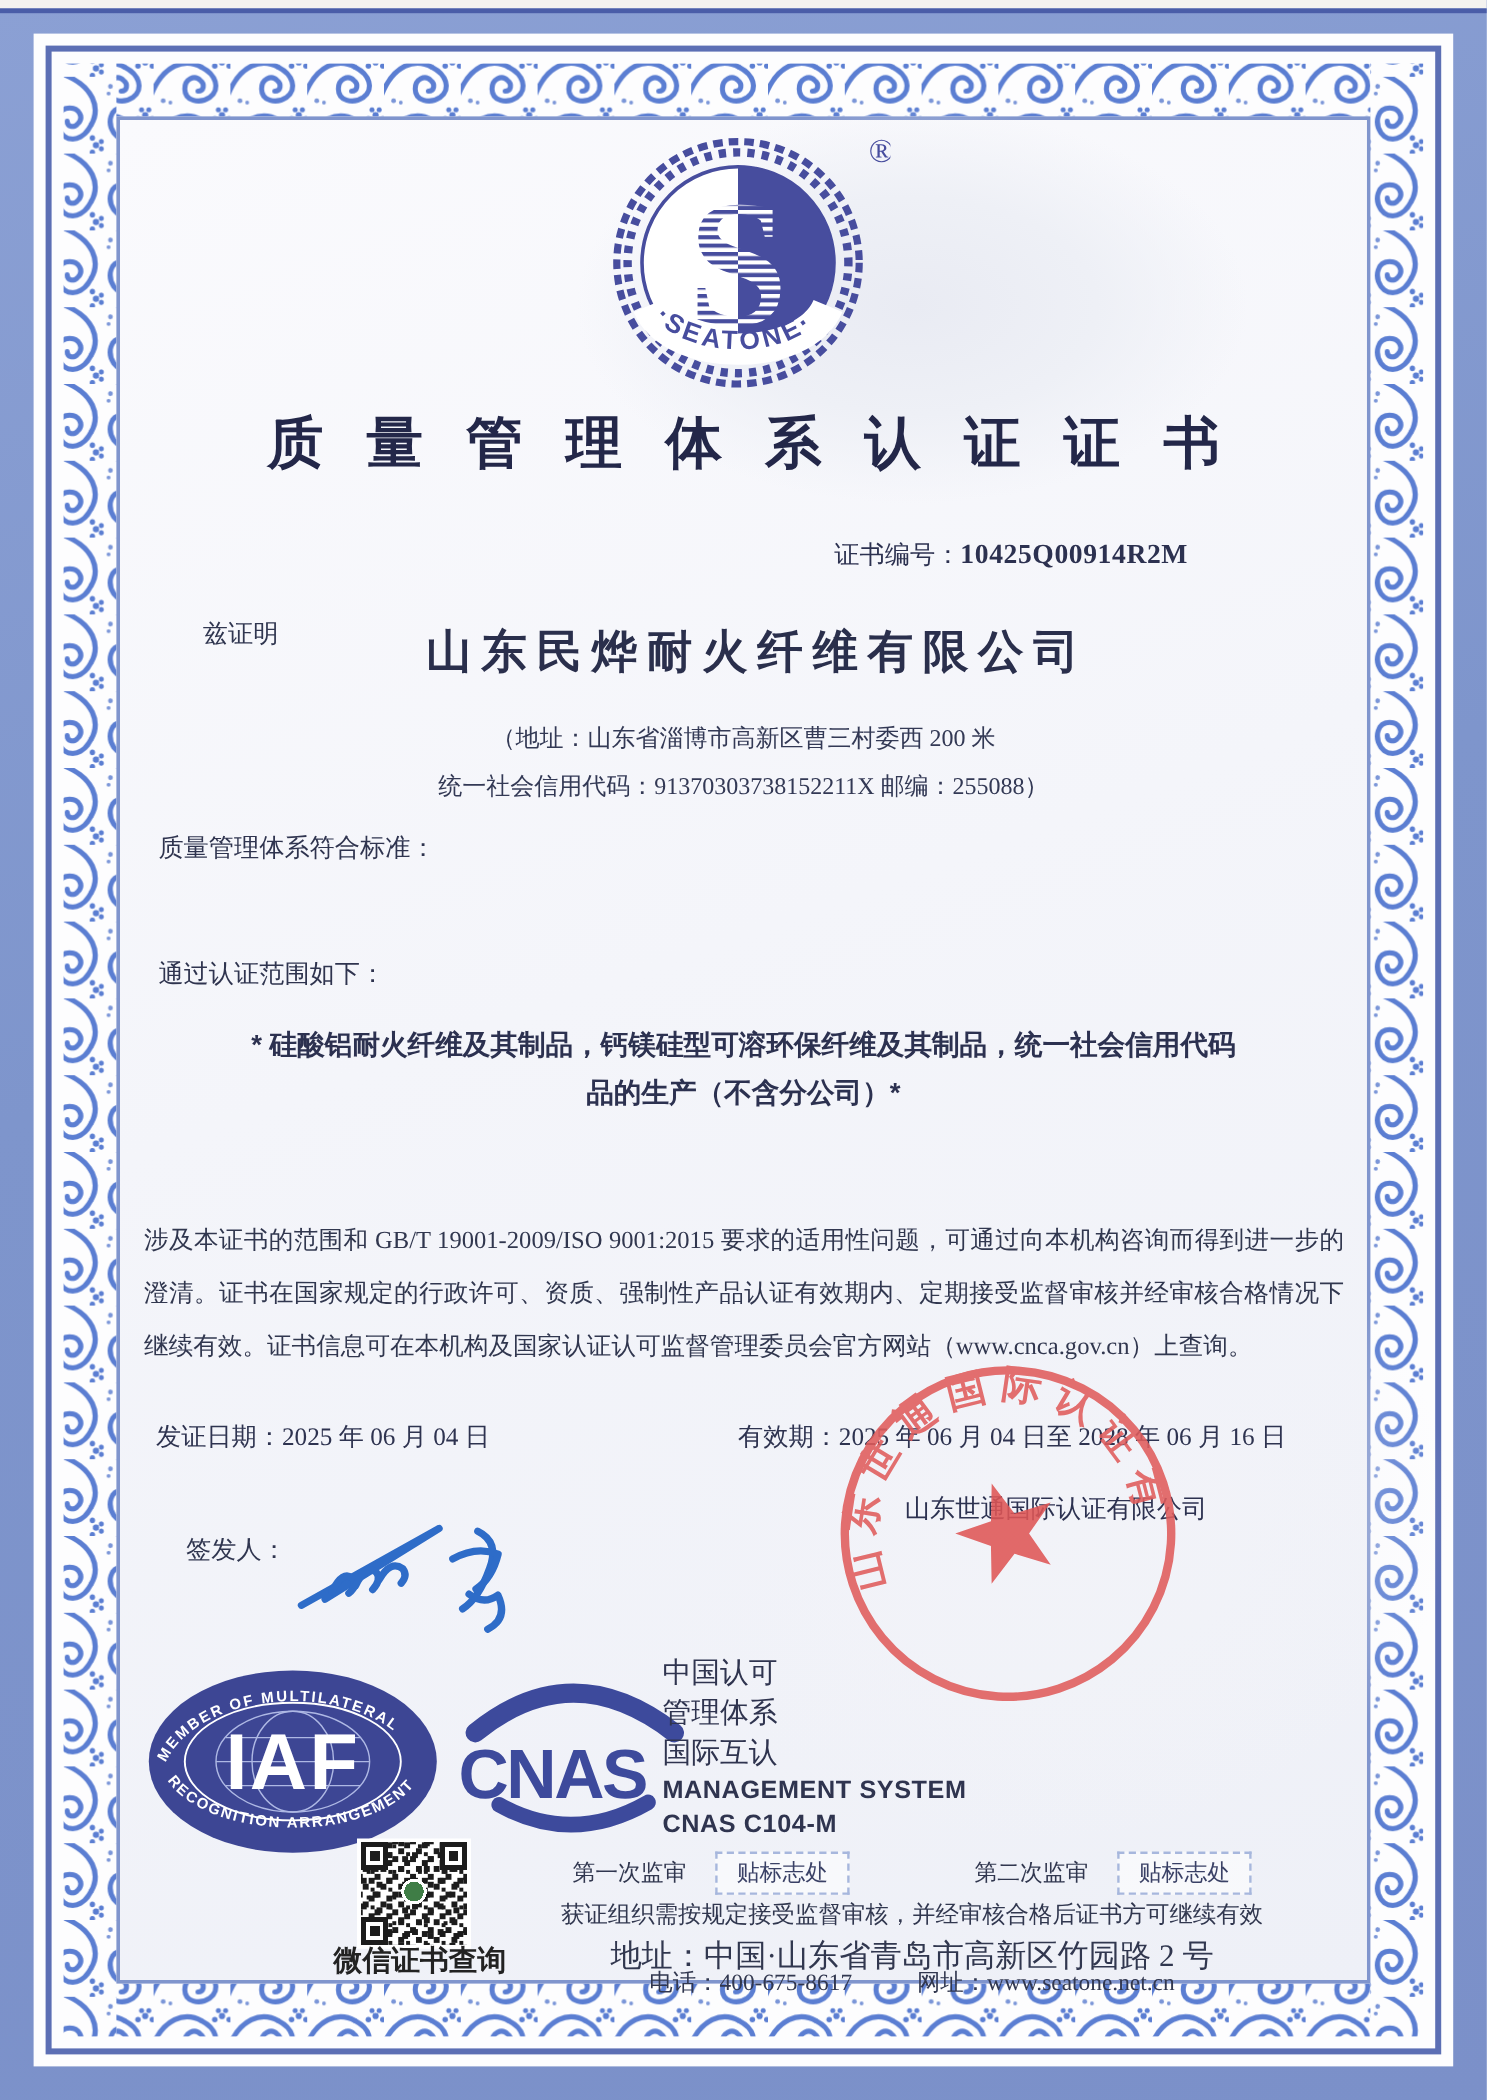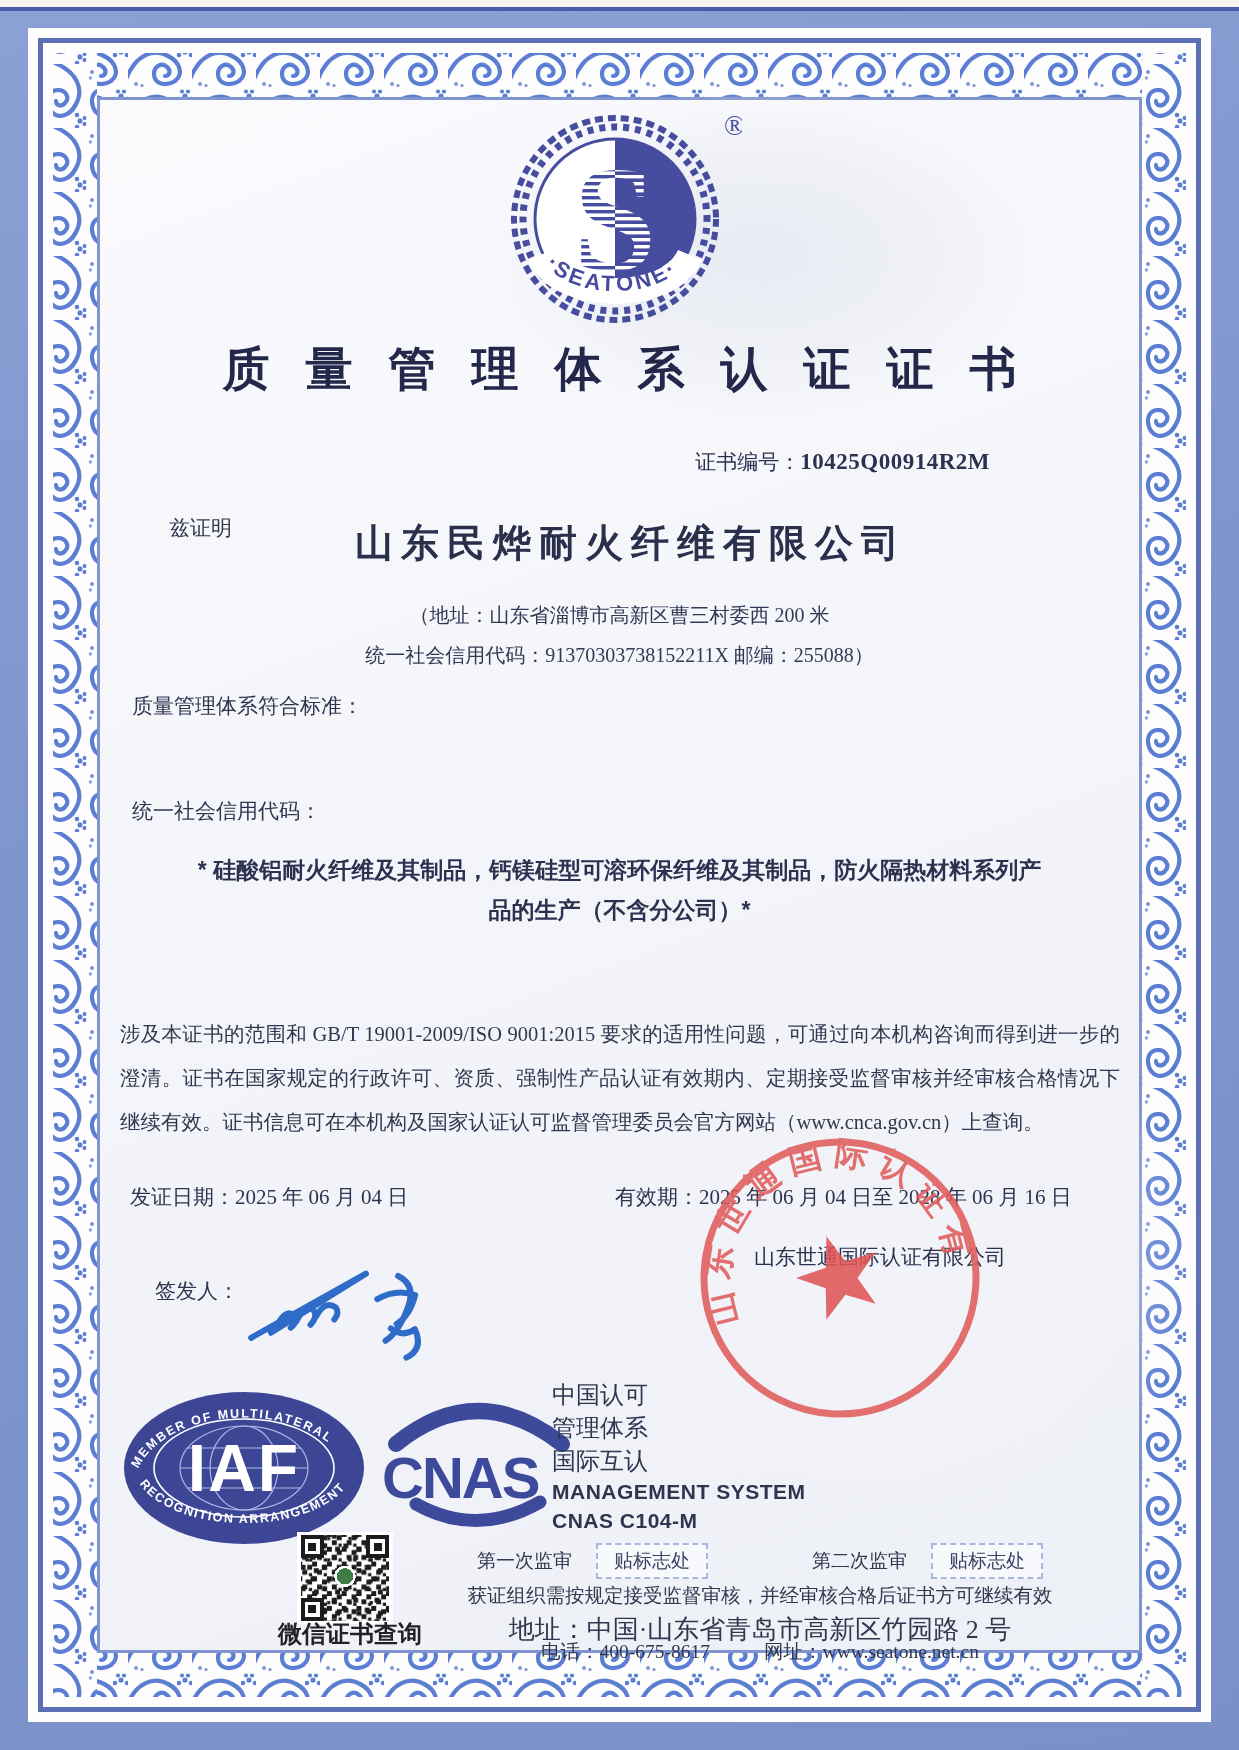--- a/index.html
+++ b/index.html
@@ -154,22 +154,22 @@
   <div class="abs certno">
     <span>证书编号：</span><b>10425Q00914R2M</b>
   </div>
 
   <div class="abs certify">兹证明</div>
   <div class="abs company">山东民烨耐火纤维有限公司</div>
   <div class="abs addr addr1">（地址：山东省淄博市高新区曹三村委西 200 米</div>
   <div class="abs addr addr2">统一社会信用代码：91370303738152211X 邮编：255088）</div>
 
   <div class="abs label-left stdlab">质量管理体系符合标准：</div>
-  <div class="abs label-left scopelab">统一社会信用代码：</div>
-  <div class="abs scope scope1">* 硅酸铝耐火纤维及其制品，钙镁硅型可溶环保纤维及其制品，防火隔热材料系列产</div>
+  <div class="abs label-left scopelab">通过认证范围如下：</div>
+  <div class="abs scope scope1">* 硅酸铝耐火纤维及其制品，钙镁硅型可溶环保纤维及其制品，统一社会信用代码</div>
   <div class="abs scope scope2">品的生产（不含分公司）*</div>
 
   <div class="abs notice">涉及本证书的范围和 GB/T 19001-2009/ISO 9001:2015 要求的适用性问题，可通过向本机构咨询而得到进一步的澄清。证书在国家规定的行政许可、资质、强制性产品认证有效期内、定期接受监督审核并经审核合格情况下继续有效。证书信息可在本机构及国家认证认可监督管理委员会官方网站（www.cnca.gov.cn）上查询。</div>
 
   <div class="abs daterow issue">
     <span>发证日期：</span><span>2025 年 06 月 04 日</span>
   </div>
   <div class="abs daterow valid">
     <span>有效期：</span><span>2025 年 06 月 04 日至 2028 年 06 月 16 日</span>
   </div>

